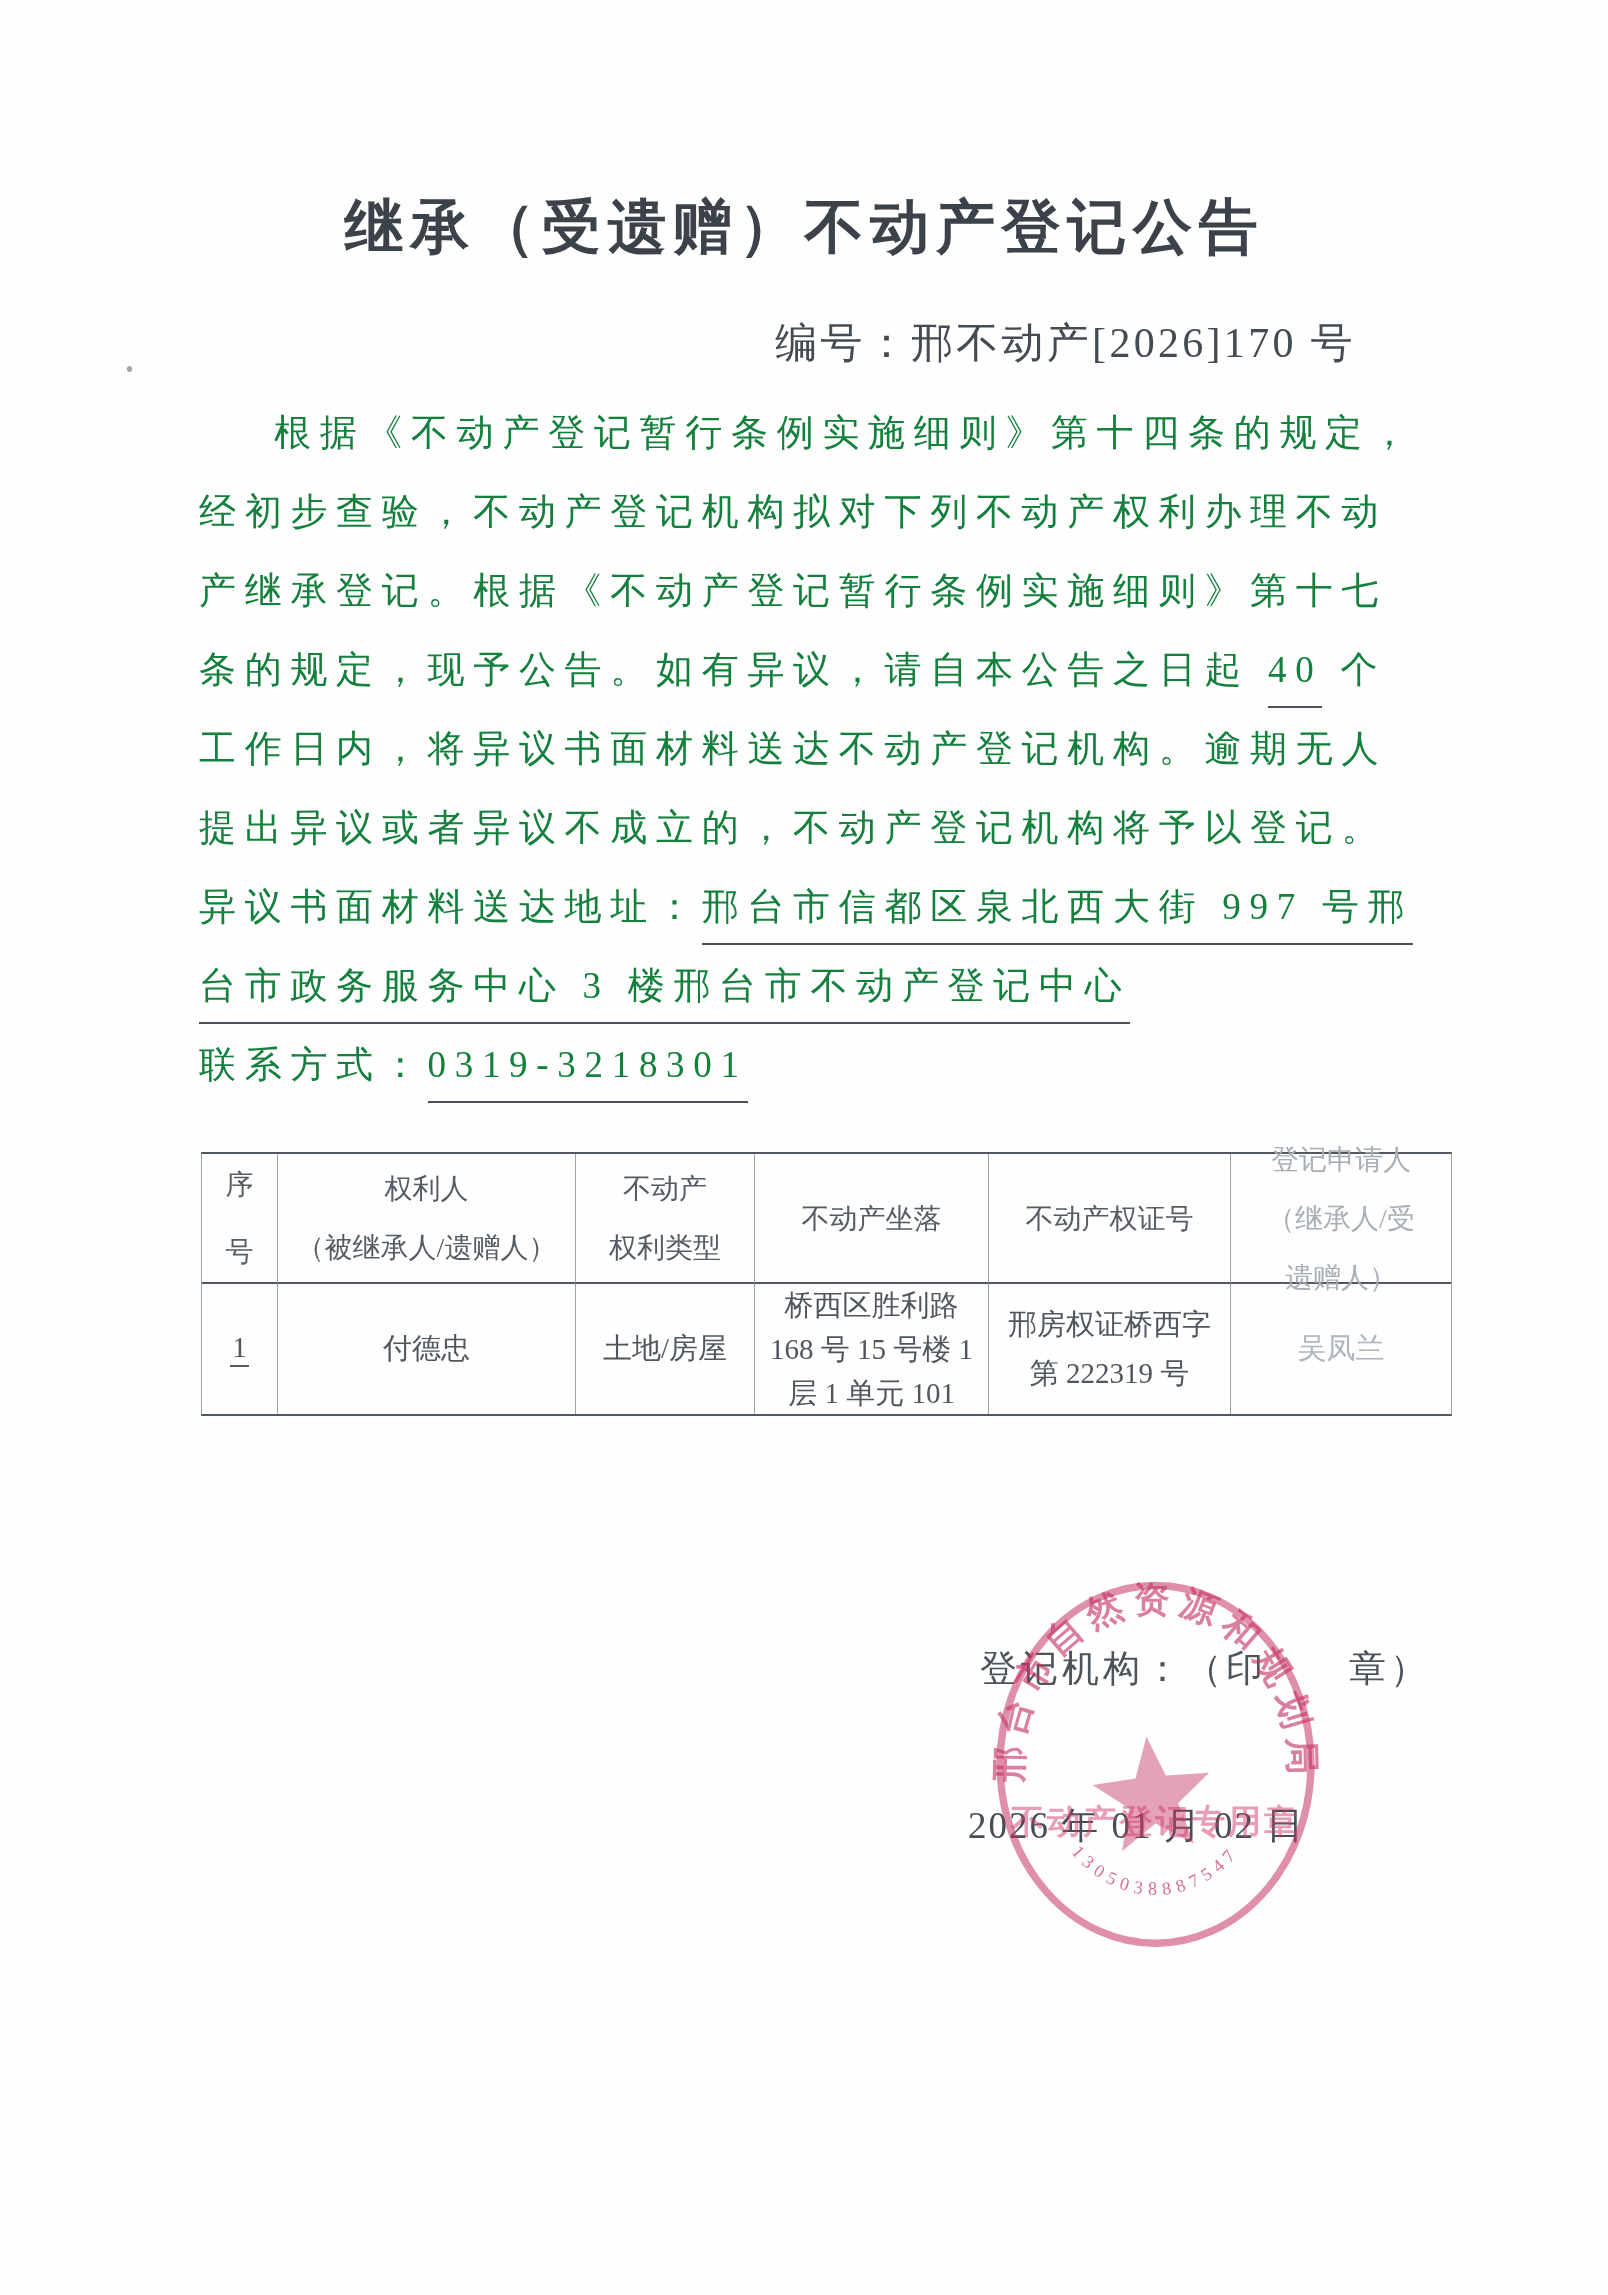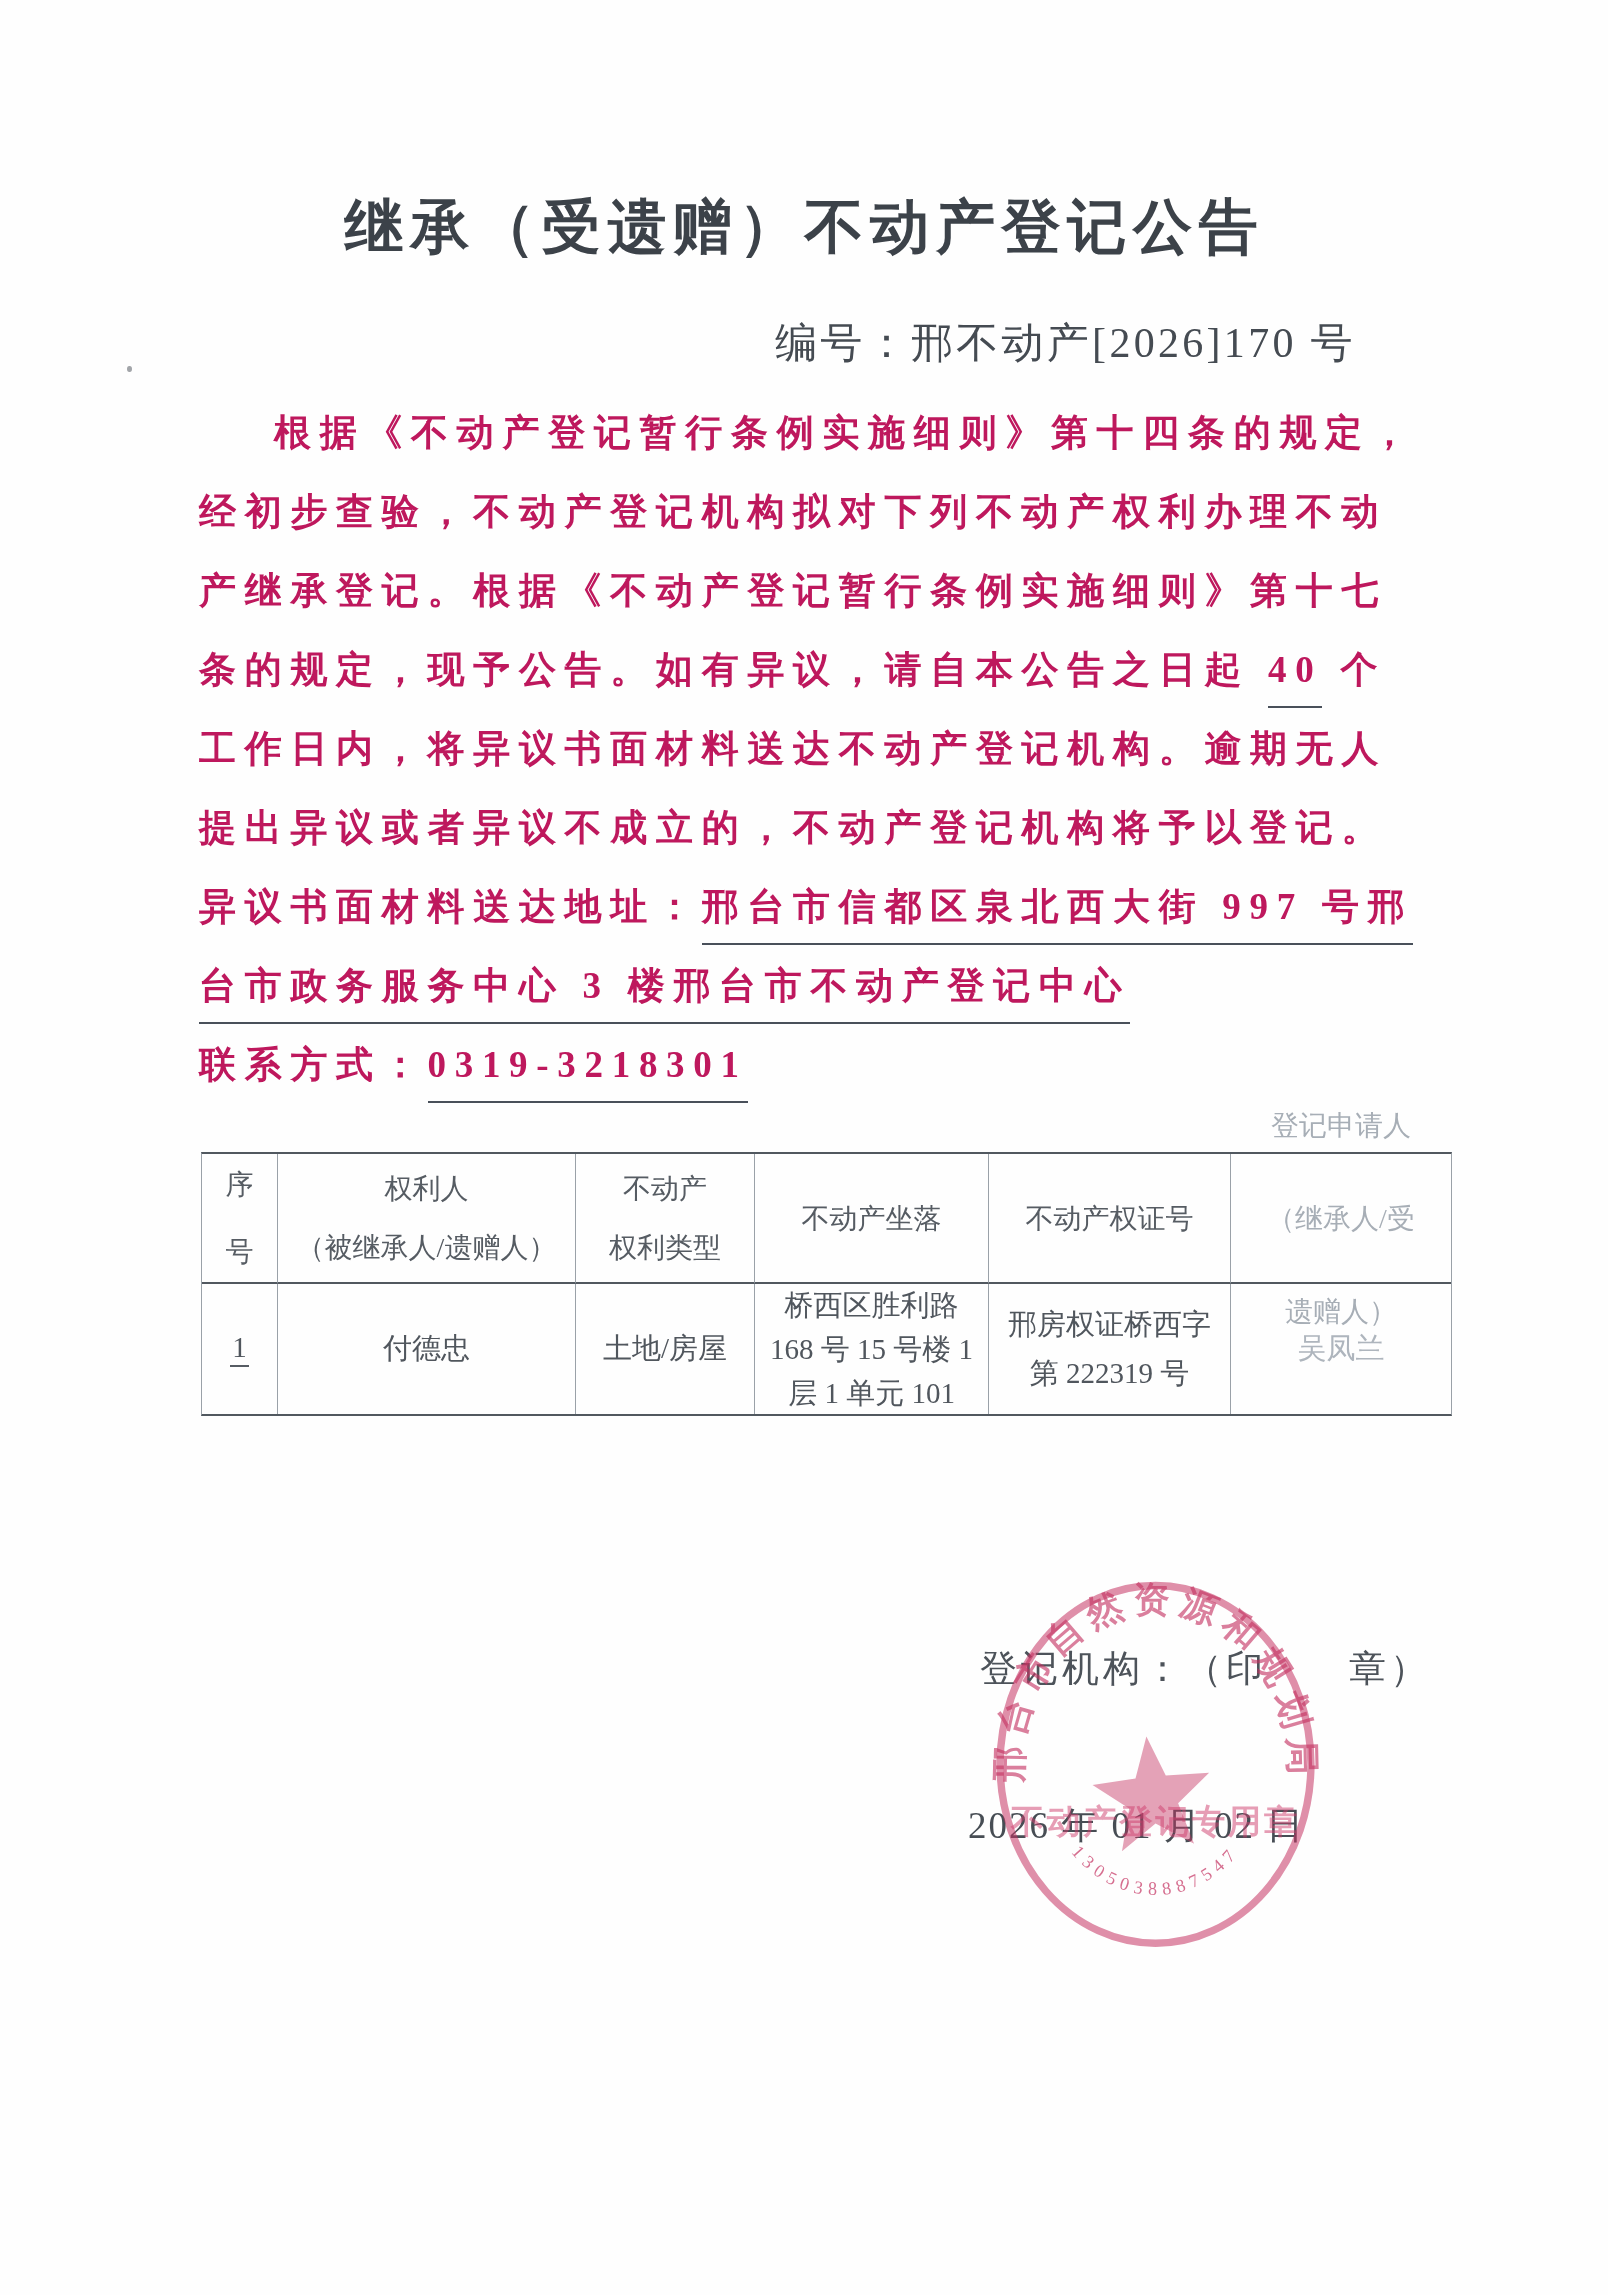--- a/index.html
+++ b/index.html
@@ -16,21 +16,21 @@
     font-size:59px;font-weight:700;letter-spacing:6.7px;
     color:#3c4249;
   }
   .doc-number{
     position:absolute;top:315px;left:775px;
     font-size:42px;letter-spacing:3.3px;color:#454b52;
     white-space:nowrap;
   }
   .body-block{
     position:absolute;left:199px;top:393px;width:1222px;
-    font-size:37px;color:#be185d;letter-spacing:8.7px;font-weight:bold;
+    font-size:37px;color:#15803d;letter-spacing:8.7px;
   }
   .line{height:79px;line-height:79px;white-space:nowrap;}
   .indent{text-indent:75px;}
   .u{border-bottom:2.7px solid #49505a;padding-bottom:16px;}
   
   .ptable{
     position:absolute;left:201px;top:1152px;
     display:grid;
     grid-template-columns:76px 298px 179px 234px 242px 220px;
     grid-template-rows:130px 130px;
@@ -45,21 +45,21 @@
     color:#565c63;
   }
   .cell:nth-child(6n){border-right:none;}
   .hrow{border-bottom:2px solid #51585f;}
   .th{font-size:28px;}
   .th .hl{line-height:59px;}
   .th-seq .hl{line-height:67px;}
   .td{font-size:29px;color:#50565d;}
   .td .dl{line-height:44px;}
   .td-cert .dl{line-height:49px;}
-  .faded{color:#a7aeb6;gap:34px;}
+  .faded{color:#a7aeb6;}
   .vfaded{color:#aeb5bd;}
   .seq-u{border-bottom:2px solid #565c63;padding:0 2.7px 1.3px 2.7px;}
   
   .authority{
     position:absolute;top:1644px;left:980px;
     font-size:37px;letter-spacing:4px;color:#4d535a;white-space:nowrap;
     z-index:1;
   }
   .date{
     position:absolute;top:1801px;left:968px;

